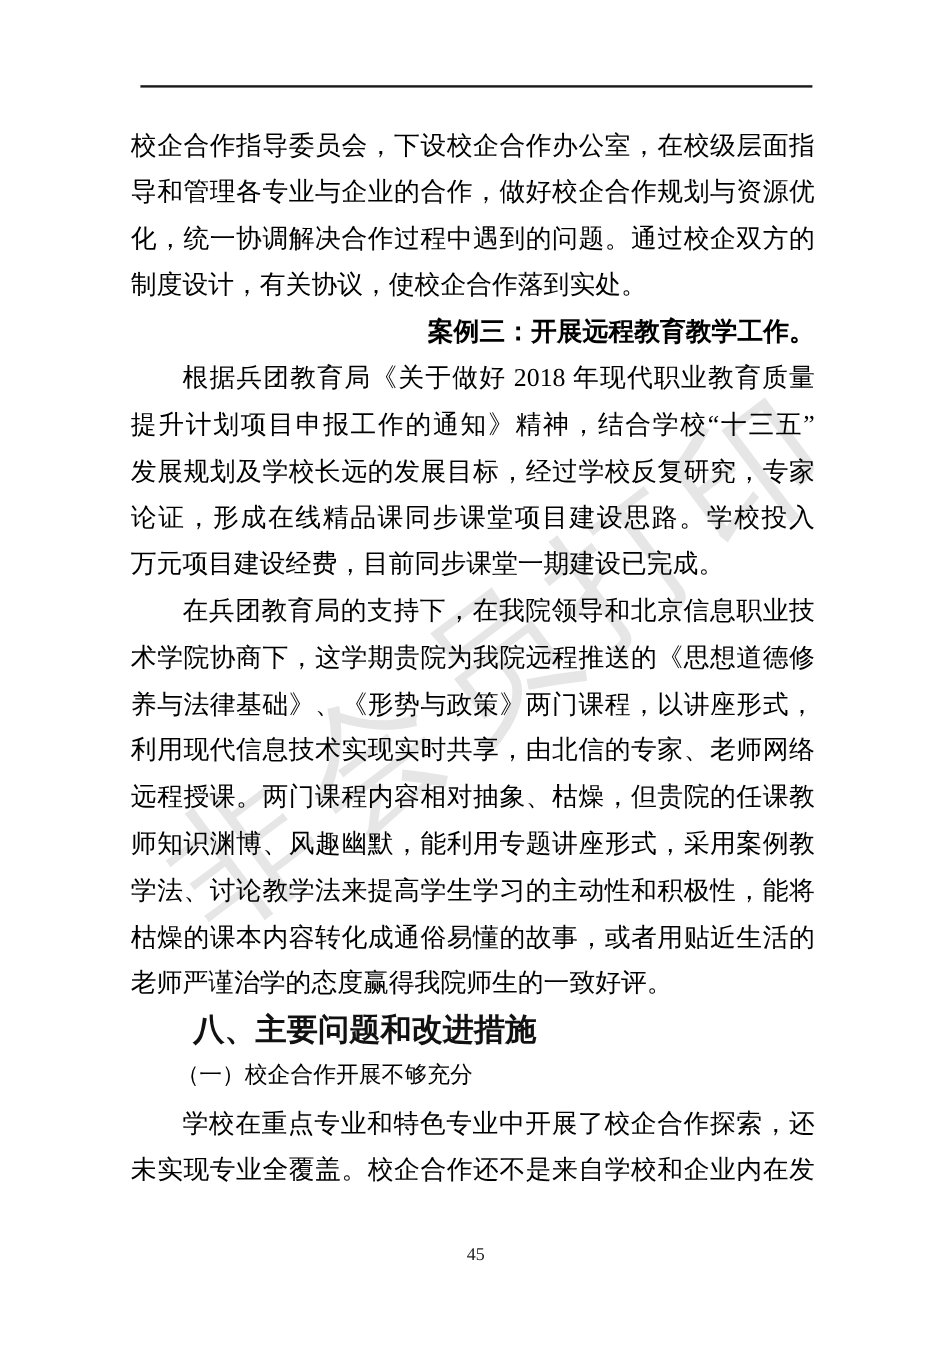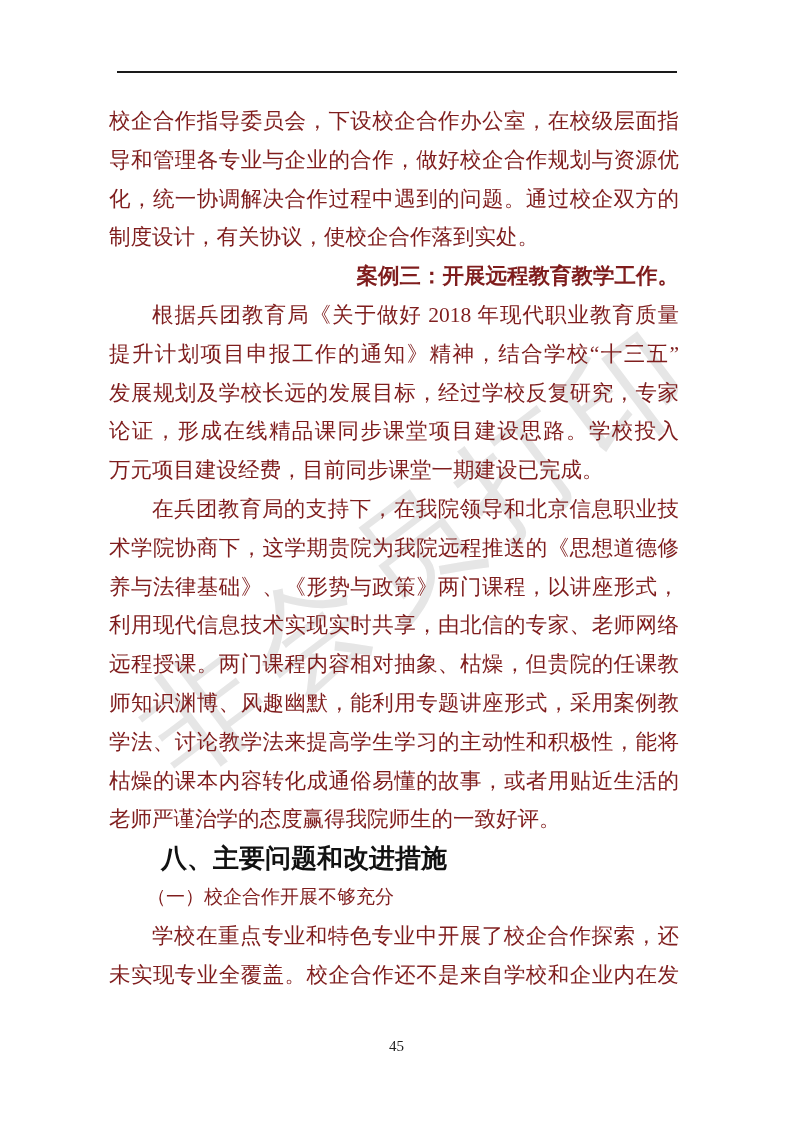--- a/index.html
+++ b/index.html
@@ -44,21 +44,21 @@
     position: absolute;
     top: 102px;
     left: 109px;
     width: 570px;
     z-index: 1;
   }
   .line {
     height: 38.8px;
     line-height: 38.8px;
     font-size: 21.5px;
-    color: #7f1d1d;
+    color: #000000;
     white-space: nowrap;
     text-align: left;
   }
   .line.justify {
     white-space: normal;
     overflow: hidden;
     text-align: justify;
     text-align-last: justify;
   }
   .line.indent {

